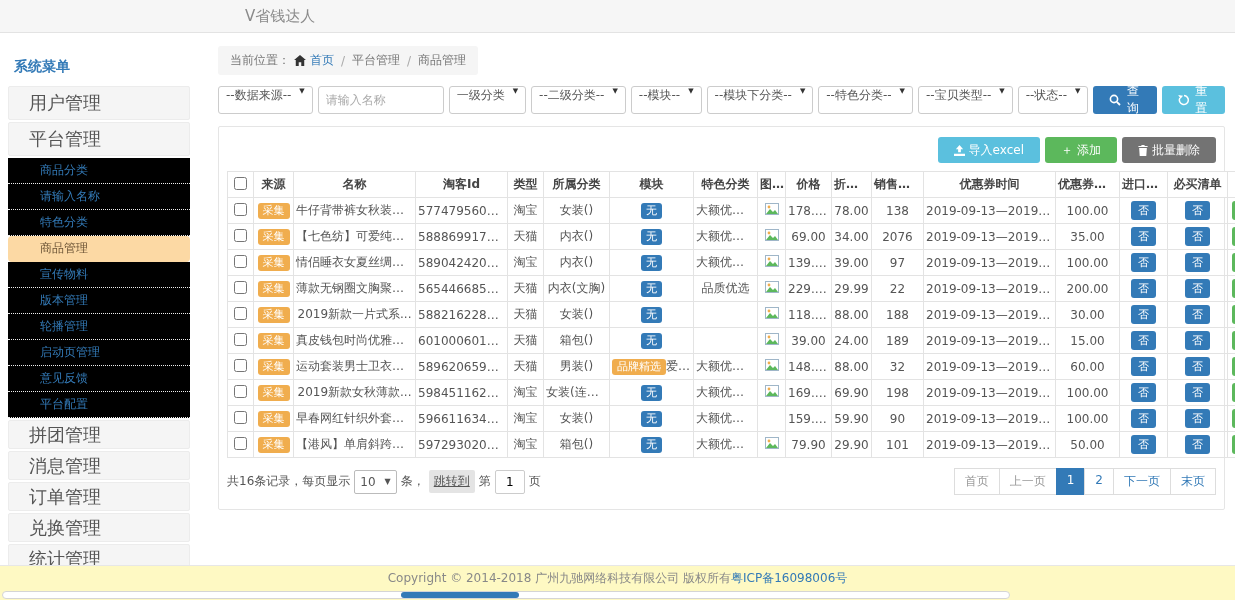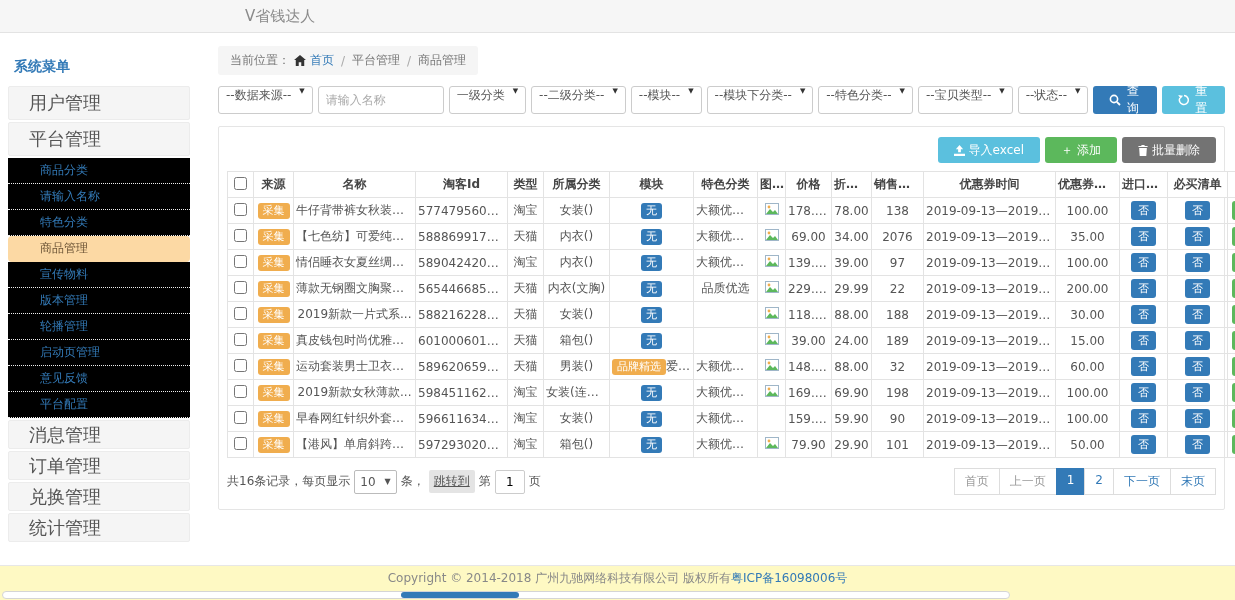--- a/index.html
+++ b/index.html
@@ -104,20 +104,21 @@
         <li>请输入名称</li>
         <li>特色分类</li>
         <li class="active">商品管理</li>
         <li>宣传物料</li>
         <li>版本管理</li>
         <li>轮播管理</li>
         <li>启动页管理</li>
         <li>意见反馈</li>
         <li>平台配置</li>
       </ul>
+      <div class="menu-group small">拼团管理</div>
       <div class="menu-group small">消息管理</div>
       <div class="menu-group small">订单管理</div>
       <div class="menu-group small">兑换管理</div>
       <div class="menu-group small">统计管理</div>
     </div>
 </div>
 
 <div class="main">
 
   <div class="breadcrumb">

